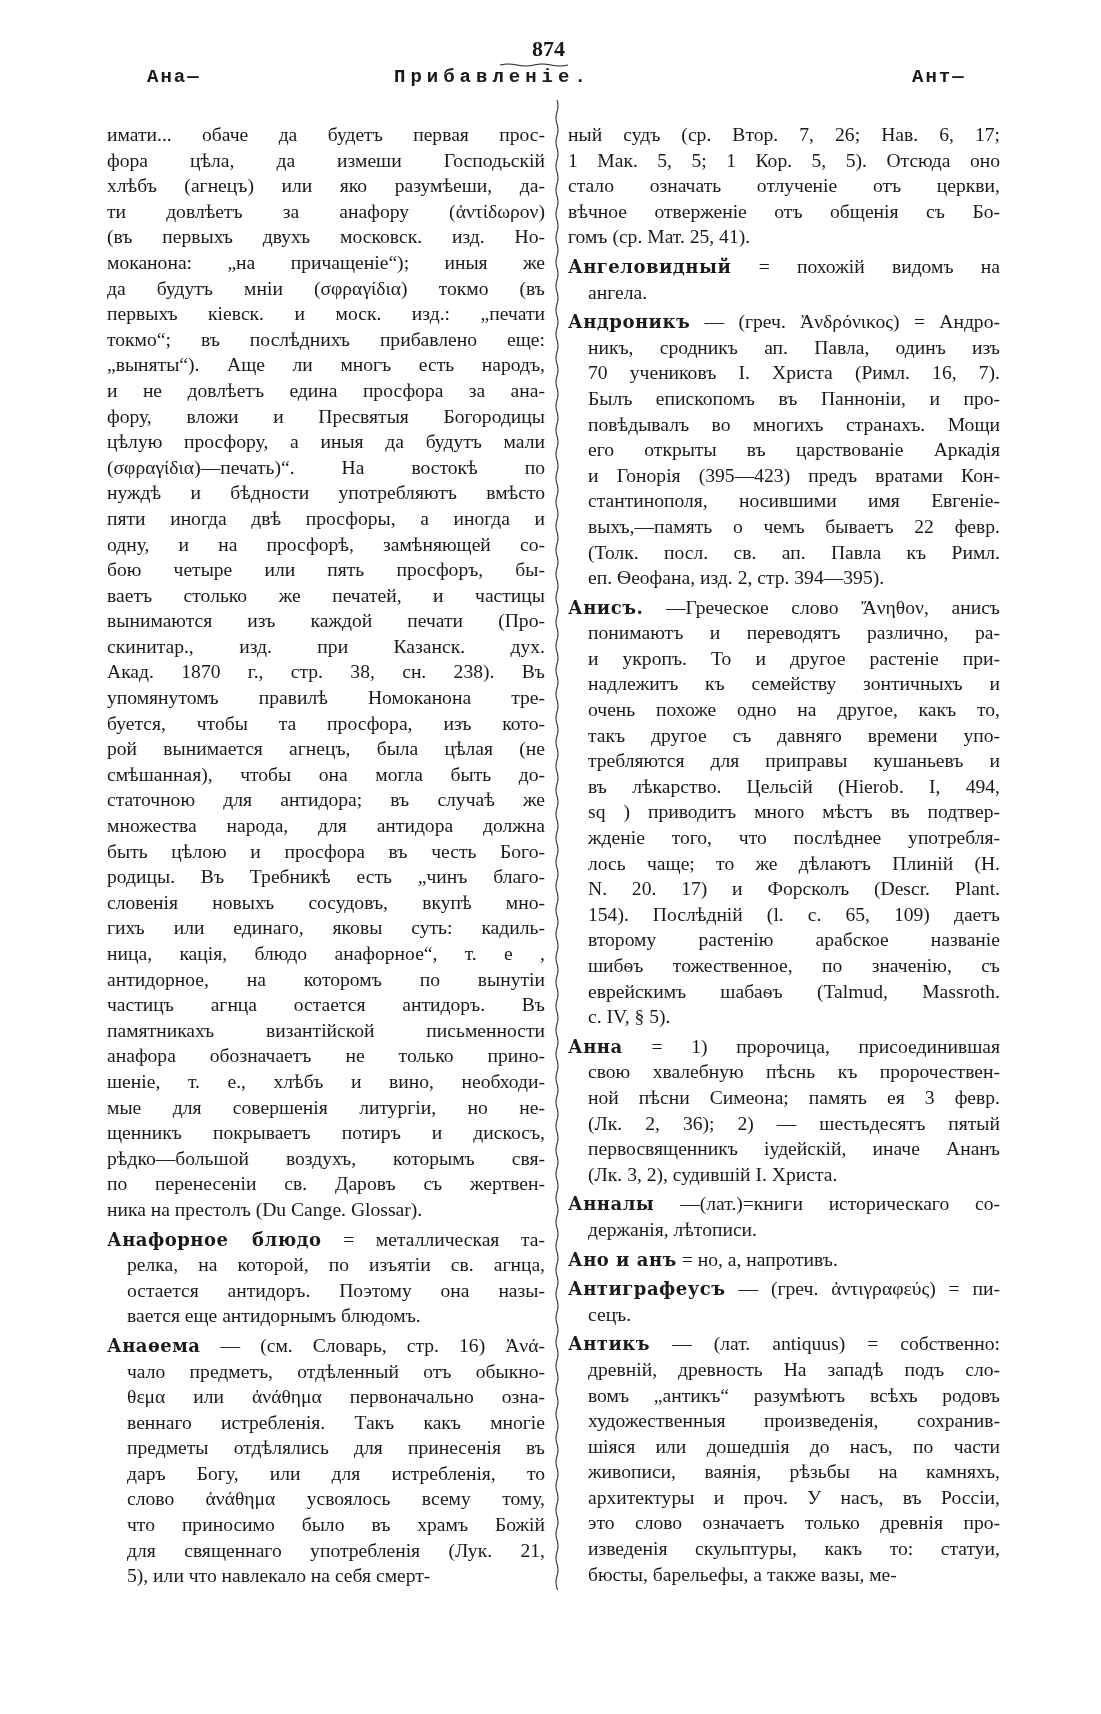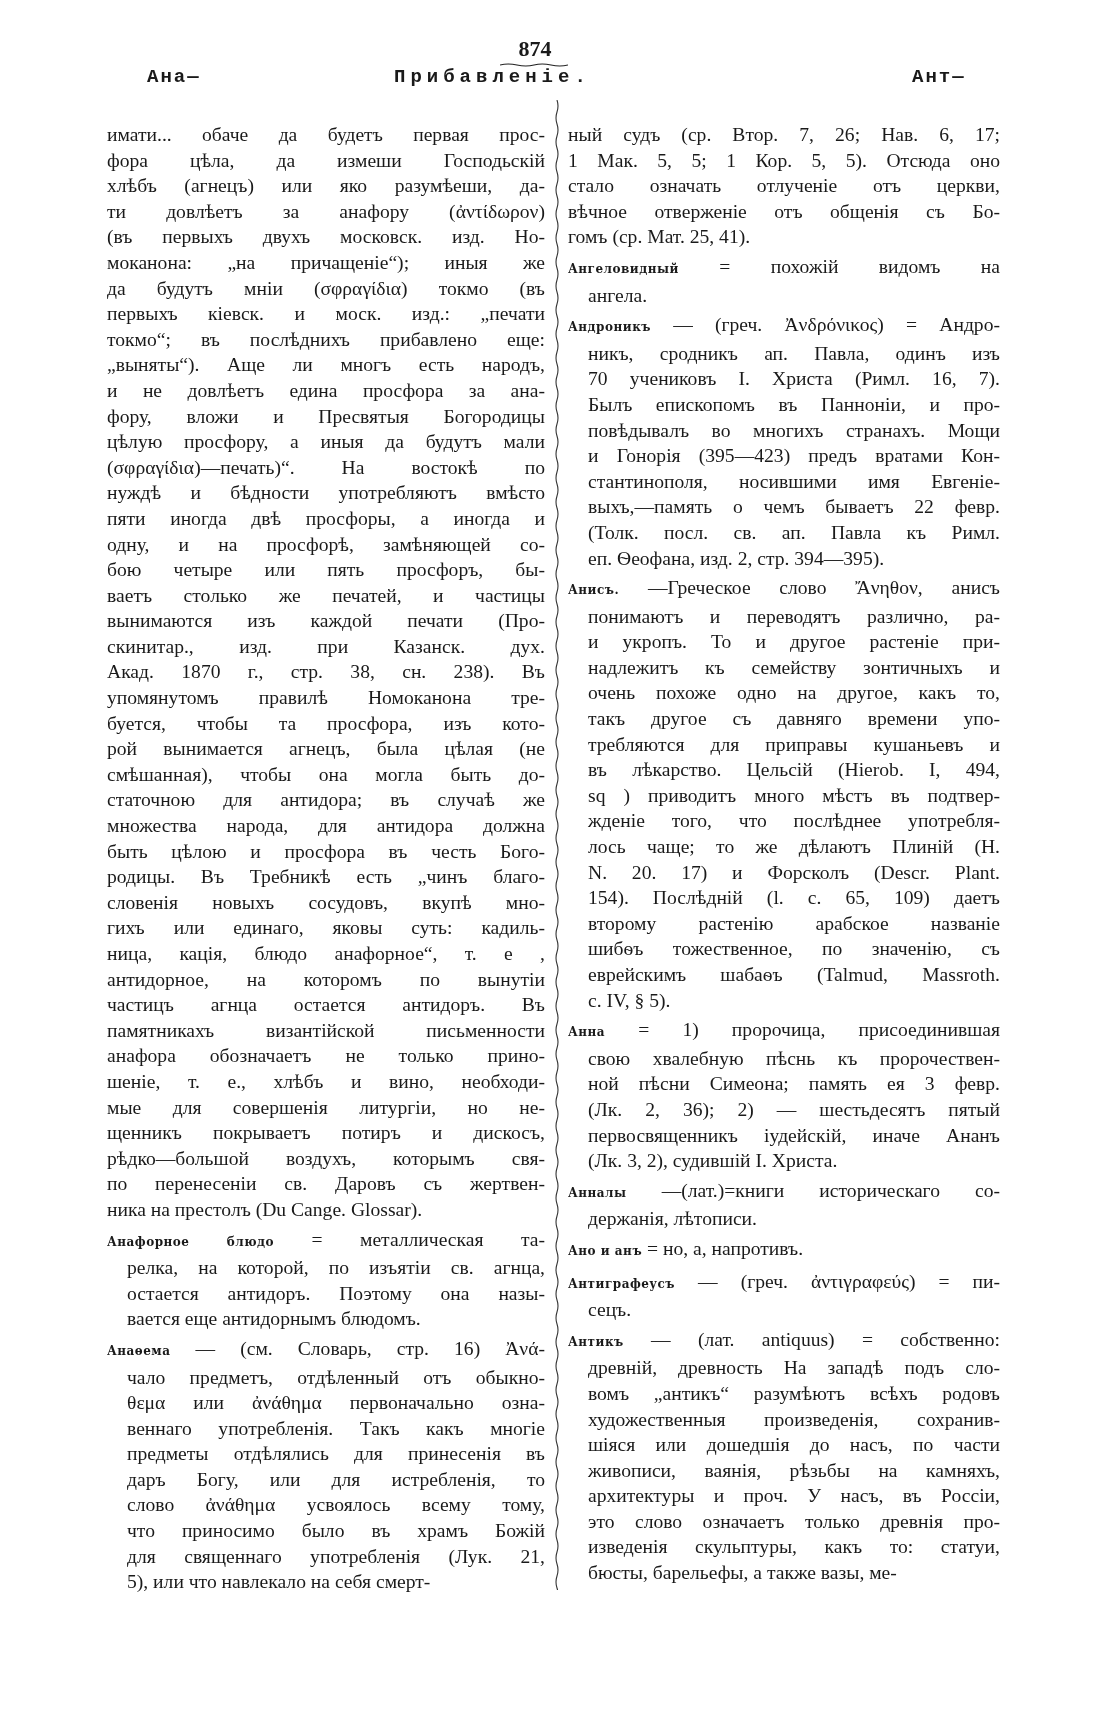--- a/index.html
+++ b/index.html
@@ -1,34 +1,34 @@
 <!DOCTYPE html>
 <html><head>
 <meta charset="utf-8">
 <style>
   html, body { margin:0; padding:0; background:#ffffff; }
   body { width:1101px; height:1714px; position:relative; overflow:hidden; color:#1a1a1a;
          font-family:"DejaVu Serif", serif; }
-  .page-number { position:absolute; left:505px; top:36px; width:60px; text-align:center;
+  .page-number { position:absolute; left:505px; top:36px; width:60px; text-align:right;
                  font-size:22px; font-weight:bold; font-family:"Liberation Serif", serif; }
   .page-number-rule { position:absolute; left:500px; top:63px; width:68px; height:4px; }
   .hdr { position:absolute; top:66px; font-size:19px; font-weight:bold; font-family:Liberation Mono, monospace; }
   .hdr-left { left:147px; letter-spacing:2px; }
   .hdr-center { left:394px; letter-spacing:5px; }
   .hdr-right { left:912px; letter-spacing:2px; }
   .col { position:absolute; top:114px; font-family:"Liberation Serif", serif; font-size:19.6px;
          line-height:25.6px;margin-top:8px; }
   .col-left { left:107px; width:438px; text-align:justify; }
   .col-right { left:568px; width:432px; text-align:justify; }
   .divider { position:absolute; left:553px; top:100px; width:8px; height:1490px; }
   .line { display:block; white-space:nowrap; text-align-last:justify; text-align:justify; overflow:hidden; }
   .line.last { text-align-last:left; }
   .indent { padding-left:20px; }
   .entry { margin-top:4px; }
-  .hw { font-weight:bold; font-family:"DejaVu Serif", serif; font-size:12px; letter-spacing:0.5px; }
+  .hw { font-weight:bold; font-family:"DejaVu Serif", serif; font-size:18px; letter-spacing:0.5px; }
 </style>
 </head>
 <body>
 
 <div class="page-number">874</div>
 <svg class="page-number-rule" viewBox="0 0 68 4">
   <path d="M0 2 Q8 0 17 2 T34 2 T51 2 T68 2" stroke="#222" stroke-width="1.2" fill="none"></path>
 </svg>
 
 <div class="hdr hdr-left">Ана—</div>
@@ -89,21 +89,21 @@
       <div class="entry">
         <span class="line"><span class="hw">Анафорное блюдо</span> <span>= металлическая та-</span></span>
         <span class="line indent">релка, на которой, по изъятіи св. агнца,</span>
         <span class="line indent">остается антидоръ. Поэтому она назы-</span>
         <span class="line indent last">вается еще антидорнымъ блюдомъ.</span>
       </div>
       <div class="entry">
         <span class="line"><span class="hw">Анаѳема</span> <span>— (см. Словарь, стр. 16) Ἀνά-</span></span>
         <span class="line indent">чало предметъ, отдѣленный отъ обыкно-</span>
         <span class="line indent">θεμα или ἀνάθημα первоначально озна-</span>
-        <span class="line indent">веннаго употребленія. Такъ какъ многіе</span>
+        <span class="line indent">веннаго истребленія. Такъ какъ многіе</span>
         <span class="line indent">предметы отдѣлялись для принесенія въ</span>
         <span class="line indent">даръ Богу, или для истребленія, то</span>
         <span class="line indent">слово ἀνάθημα усвоялось всему тому,</span>
         <span class="line indent">что приносимо было въ храмъ Божій</span>
         <span class="line indent">для священнаго употребленія (Лук. 21,</span>
         <span class="line indent last">5), или что навлекало на себя смерт-</span>
       </div>
     </div>
 </div>
 
@@ -119,20 +119,21 @@
       <div class="entry">
         <span class="line"><span class="hw">Ангеловидный</span> <span>= похожій видомъ на</span></span>
         <span class="line indent last">ангела.</span>
       </div>
       <div class="entry">
         <span class="line"><span class="hw">Андроникъ</span> <span>— (греч. Ἀνδρόνικος) = Андро-</span></span>
         <span class="line indent">никъ, сродникъ ап. Павла, одинъ изъ</span>
         <span class="line indent">70 учениковъ I. Христа (Римл. 16, 7).</span>
         <span class="line indent">Былъ епископомъ въ Панноніи, и про-</span>
         <span class="line indent">повѣдывалъ во многихъ странахъ. Мощи</span>
+        <span class="line indent">его открыты въ царствованіе Аркадія</span>
         <span class="line indent">и Гонорія (395—423) предъ вратами Кон-</span>
         <span class="line indent">стантинополя, носившими имя Евгеніе-</span>
         <span class="line indent">выхъ,—память о чемъ бываетъ 22 февр.</span>
         <span class="line indent">(Толк. посл. св. ап. Павла къ Римл.</span>
         <span class="line indent last">еп. Ѳеофана, изд. 2, стр. 394—395).</span>
       </div>
       <div class="entry">
         <span class="line"><span class="hw">Анисъ.</span> <span>—Греческое слово Ἄνηθον, анисъ</span></span>
         <span class="line indent">понимаютъ и переводятъ различно, ра-</span>
         <span class="line indent">и укропъ. То и другое растеніе при-</span>

